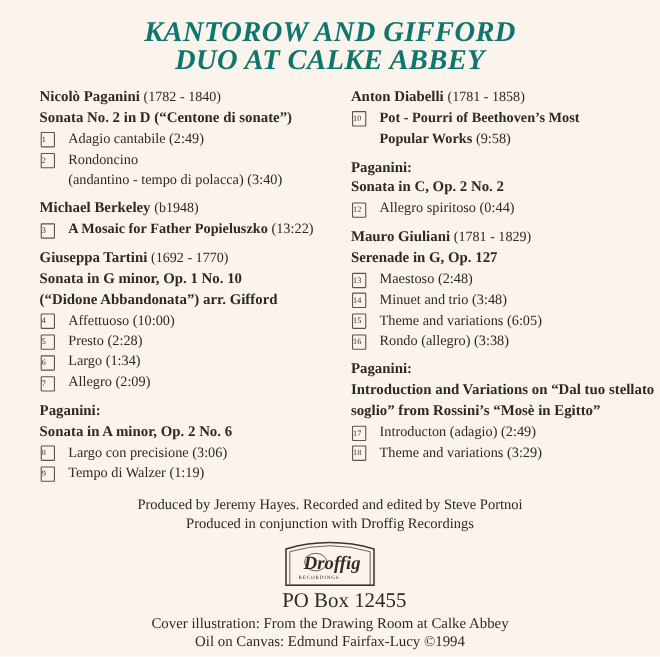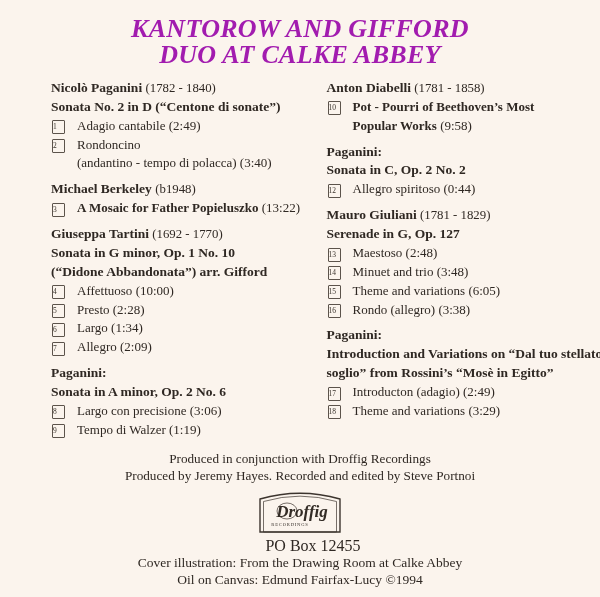--- a/index.html
+++ b/index.html
@@ -7,24 +7,24 @@
     width:600px; height:597px;
     background:#fbf4ed;
     color:#2f2823;
     font-family:"Liberation Serif", serif;
     box-sizing:border-box;
     overflow:hidden;
     position:relative;
   }
   
   .title { text-align:center; padding-top:16px; font-style:italic; font-weight:bold;
-           font-size:26px; line-height:1.0; color:#a21caf; letter-spacing:0.3px; }
+           font-size:26px; line-height:1.0; color:#0f766e; letter-spacing:0.3px; }
   .title-line { display:block; }
   
-  .columns { display:flex; gap:14px; padding:11px 12px 0 51px; }
+  .columns { display:flex; gap:14px; padding:11px 12px 0 36px; }
   .col { flex:1 1 0; min-width:0; }
   .section { margin-bottom:7px; }
   .composer-line { font-size:13.5px; line-height:1.4; white-space:nowrap; }
   .composer { font-weight:bold; }
   .dates { font-size:12.8px; }
   .work-line { font-weight:bold; font-size:13.5px; line-height:1.4; white-space:nowrap; }
   .work-line .suffix { font-weight:bold;margin-top:12px; }
   
   .track { display:flex; align-items:flex-start; font-size:13px; line-height:1.45; white-space:nowrap; }
   .tracknum {
@@ -33,21 +33,21 @@
     font-size:7.5px; line-height:12px; text-align:left; color:#3a332c;
     font-family:"Liberation Serif", serif;
   }
   .tbody { flex:1 1 auto; min-width:0; }
   .time { font-weight:normal; }
   .bold-track .tlabel { font-weight:bold; }
   
   .footer { text-align:center; margin-top:3px; }
   .credit { font-size:13.2px; line-height:1.3; }
   .logo { display:block; margin:3px auto 1px auto; }
-  .addr { font-size:16px; line-height:1.2;padding-left:26px; }
+  .addr { font-size:19px; line-height:1.2;padding-left:26px; }
   .cover { font-size:13.5px; line-height:1.22; }
 </style>
 </head>
 <body>
 
 <div class="page">
 
   <div class="title">
     <span class="title-line">KANTOROW AND GIFFORD</span>
     <span class="title-line">DUO AT CALKE ABBEY</span>
@@ -201,22 +201,22 @@
         <div class="track">
           <span class="tracknum">18</span>
           <div class="tbody"><span class="tlabel">Theme and variations</span> <span class="time">(3:29)</span></div>
         </div>
       </div>
 
     </div>
   </div>
 
   <div class="footer">
+    <div class="credit">Produced by Jeremy Hayes. Recorded and edited by Steve Portnoi</div>
     <div class="credit">Produced in conjunction with Droffig Recordings</div>
-    <div class="credit">Produced by Jeremy Hayes. Recorded and edited by Steve Portnoi</div>
 
     <svg class="logo" width="92" height="48" viewBox="0 0 92 48" aria-hidden="true">
       <path d="M6,45 L6,12 Q46,0.5 86,12 L86,45 Z" fill="none" stroke="#3c342e" stroke-width="1.4"></path>
       <path d="M9.5,45 L9.5,14.5 Q46,3.8 82.5,14.5 L82.5,45 Z" fill="none" stroke="#3c342e" stroke-width="0.7"></path>
       <ellipse cx="33" cy="24" rx="10" ry="8" fill="none" stroke="#3c342e" stroke-width="0.7"></ellipse>
       <text x="48" y="30" text-anchor="middle" font-family="'Liberation Serif', serif" font-style="italic" font-weight="bold" font-size="17" fill="#332c26">Droffig</text>
       <text x="36" y="39" text-anchor="middle" font-family="'Liberation Serif', serif" font-size="4.6" letter-spacing="0.8" fill="#332c26">RECORDINGS</text>
     </svg>
 
     <div class="addr">PO Box 12455</div>

